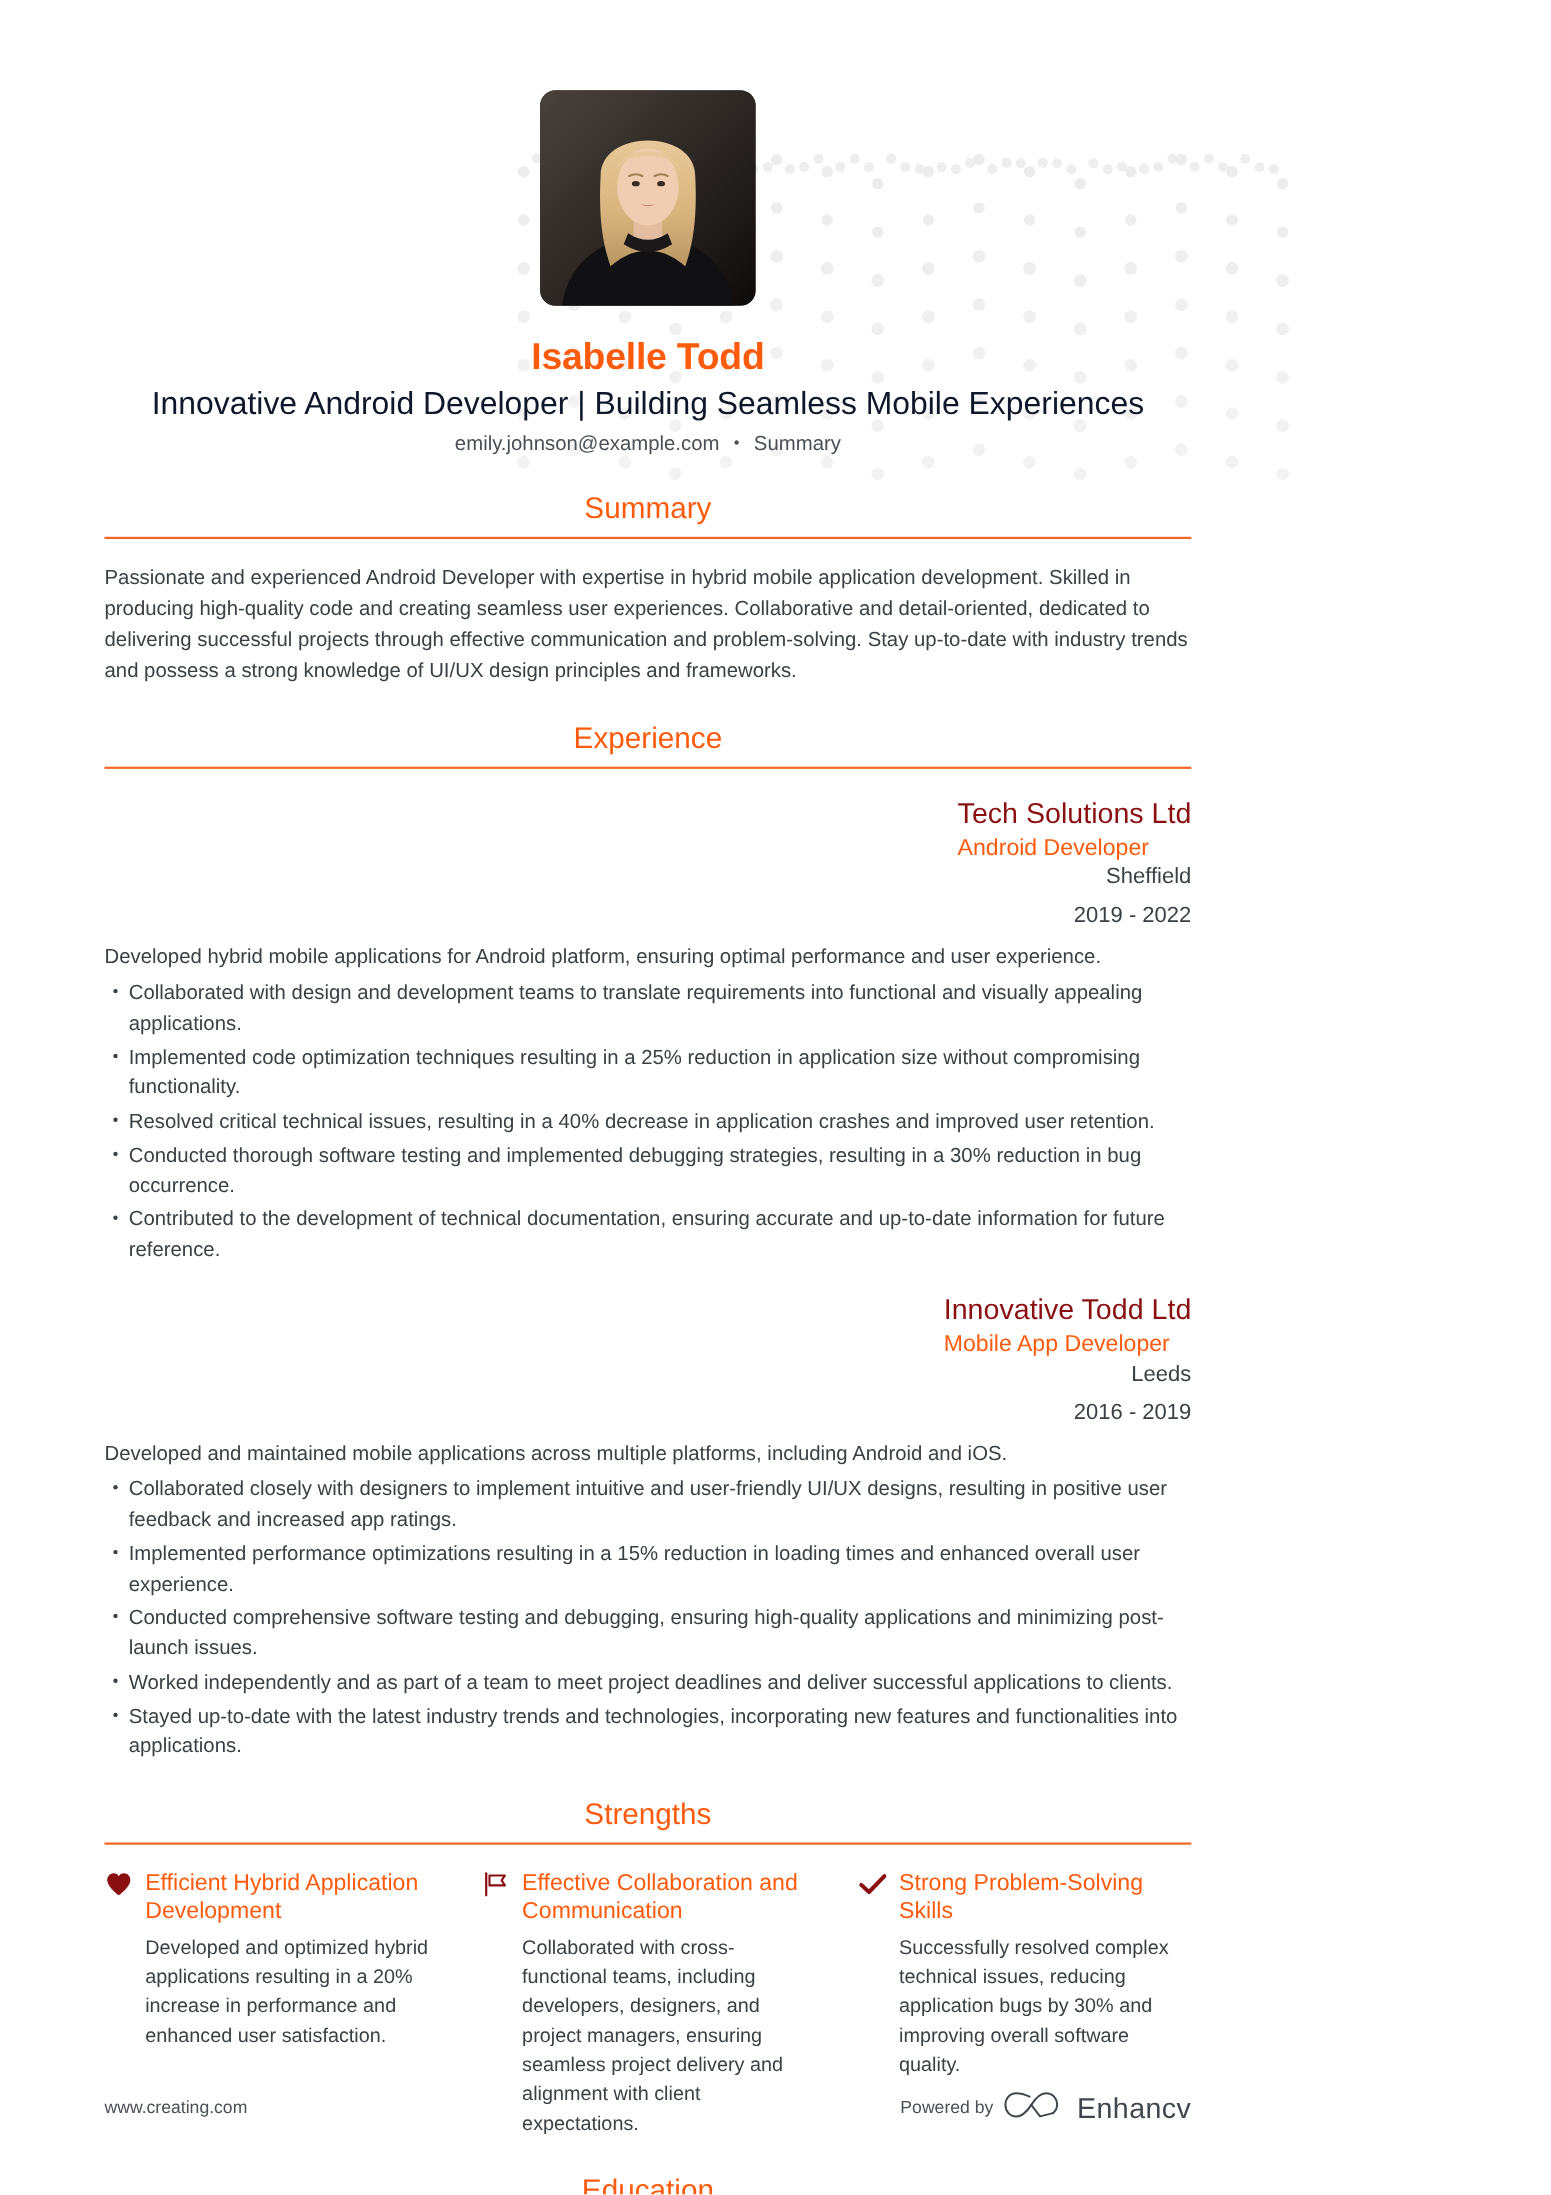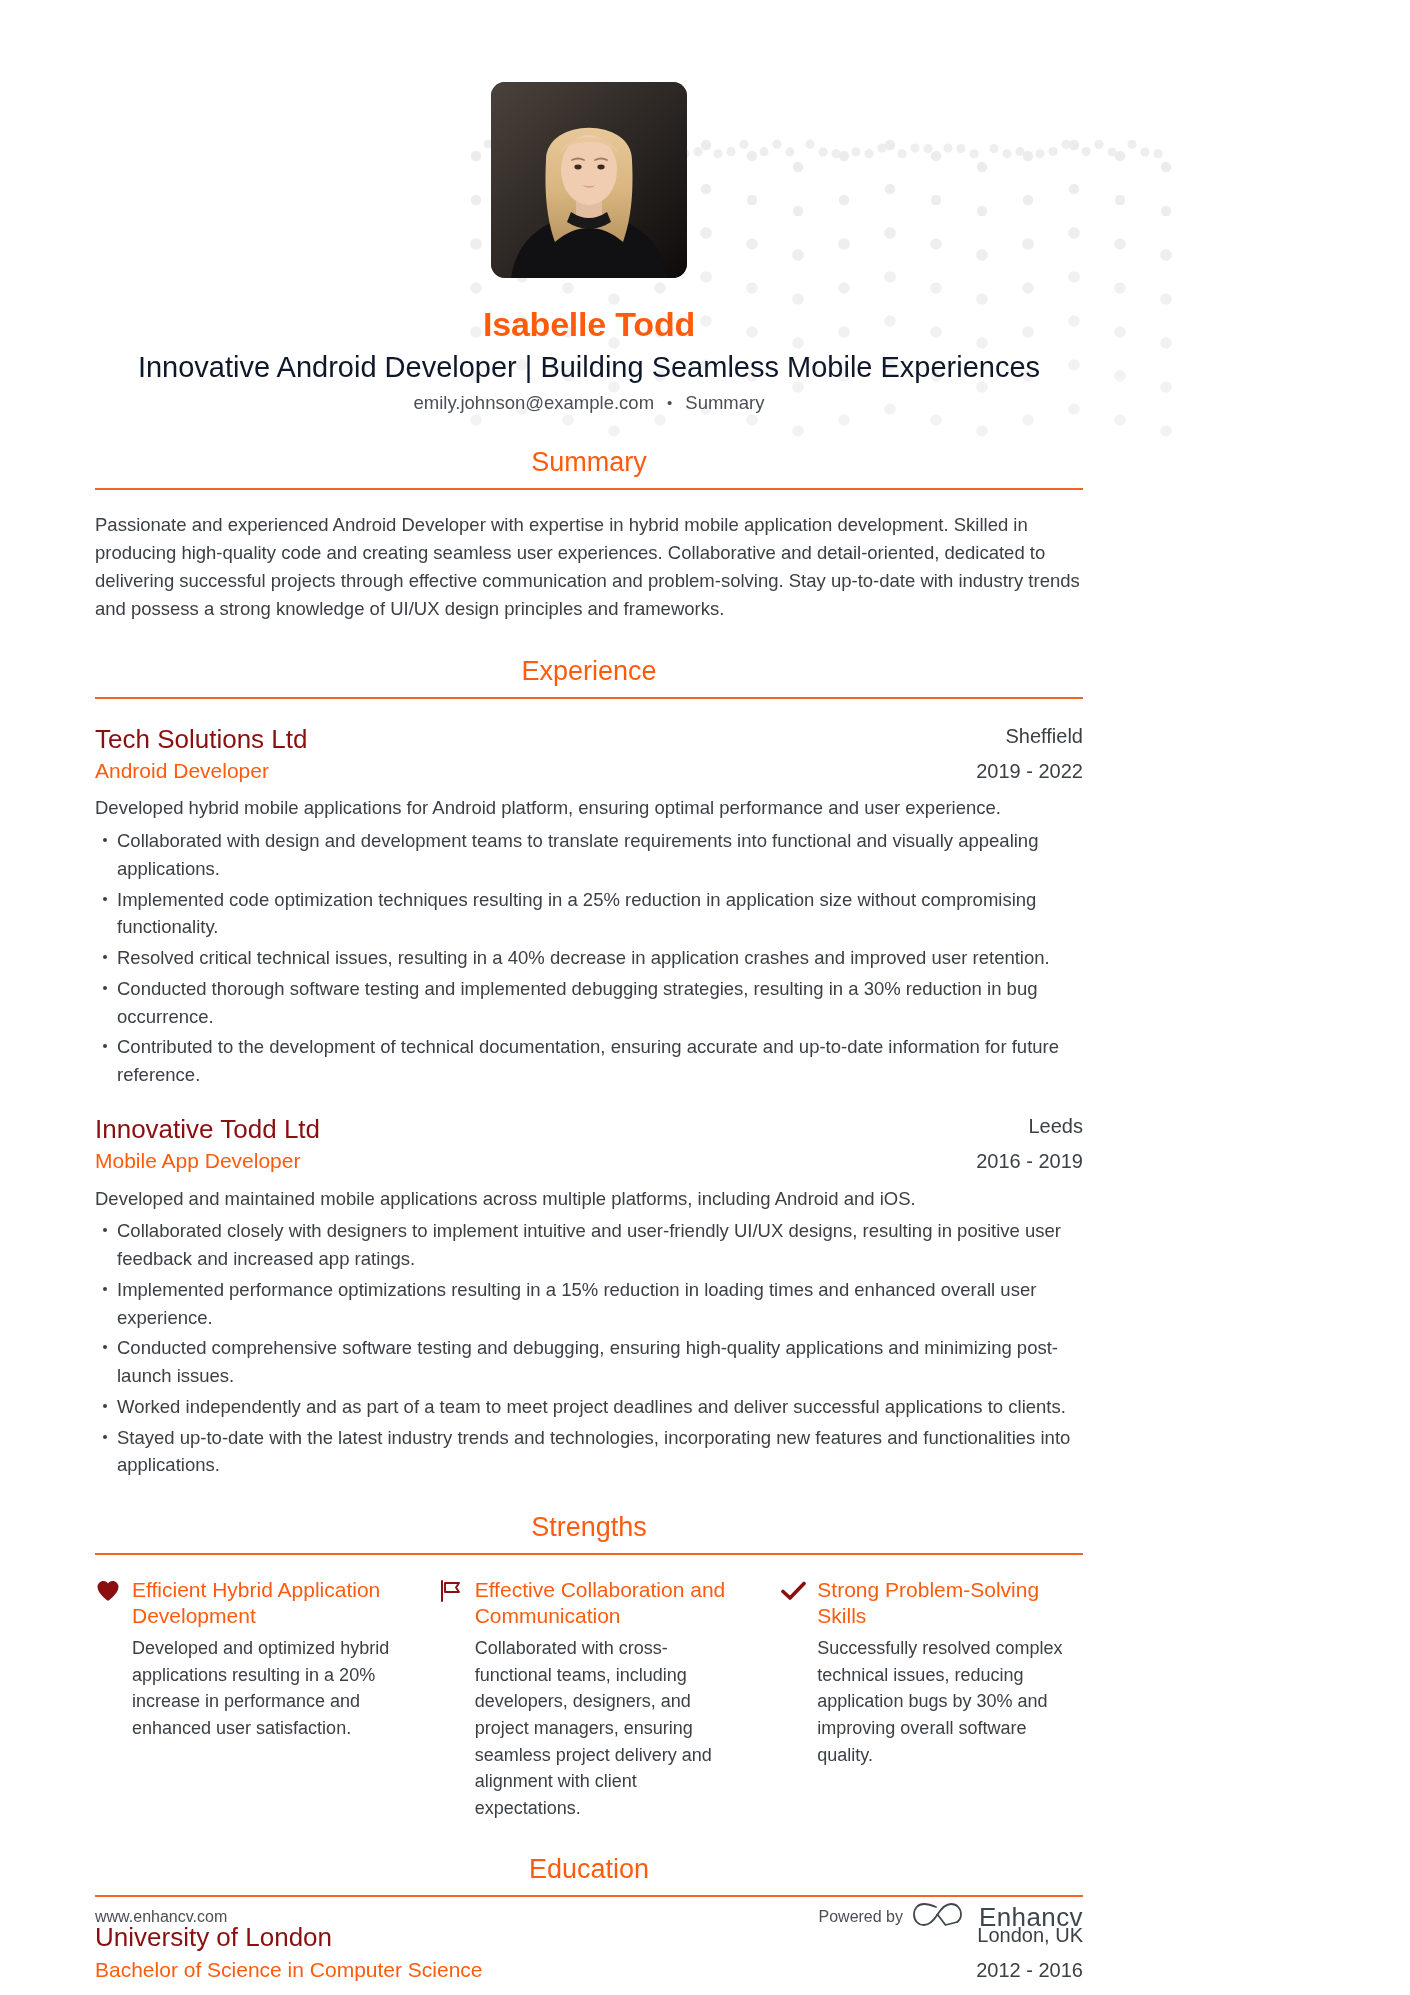--- a/index.html
+++ b/index.html
@@ -102,21 +102,22 @@
     line-height: 1.52;
     color: #3b4045;
     text-align: left;
   }
 
   
   .entry { margin-top: 24px; }
   .entry-head {
     display: flex;
     justify-content: space-between;
-    align-items: center;
+    align-items: flex-end;
+    flex-direction: column;
   }
   .entry-left { flex: 1 1 auto; min-width: 0; }
   .entry-right { flex: 0 0 auto; text-align: right; padding-left: 24px; }
 
   .org {
     font-size: 26px;
     color: #8a0f10;
     font-weight: 400;
     line-height: 1.25;
   }
@@ -573,21 +574,21 @@
             <div class="place">London, UK</div>
             <div class="dates">2012 - 2016</div>
           </div>
         </div>
       </div>
     </div>
 
   </div>
 
   <div class="footer">
-    <div class="footer-url">www.enhancv.com</div>
+    <div class="footer-url">www.creating.com</div>
     <div class="footer-right">
       <span class="powered-by">Powered by</span>
       <span class="brand">
         <span>
           <svg width="58" height="28" viewBox="0 0 58 28" xmlns="http://www.w3.org/2000/svg">
             <path d="M25 6 C25 6 18 3 13 3 C7 3 3 7.5 3 13.5 C3 19.5 7 24 13 24 C19 24 23 19 26.5 13.5" stroke="#3f474e" stroke-width="1.8" fill="none" stroke-linecap="round"></path>
             <path d="M26.5 13.5 C30 8 34 3 40 3 C46 3 50 7.5 50 13.5 C50 16.5 48.5 19.2 46.2 21" stroke="#3f474e" stroke-width="1.8" fill="none" stroke-linecap="round"></path>
             <path d="M26.5 13.5 L34.5 24 L46.2 21" stroke="#3f474e" stroke-width="1.8" fill="none" stroke-linejoin="round" stroke-linecap="round"></path>
           </svg>
         </span>

